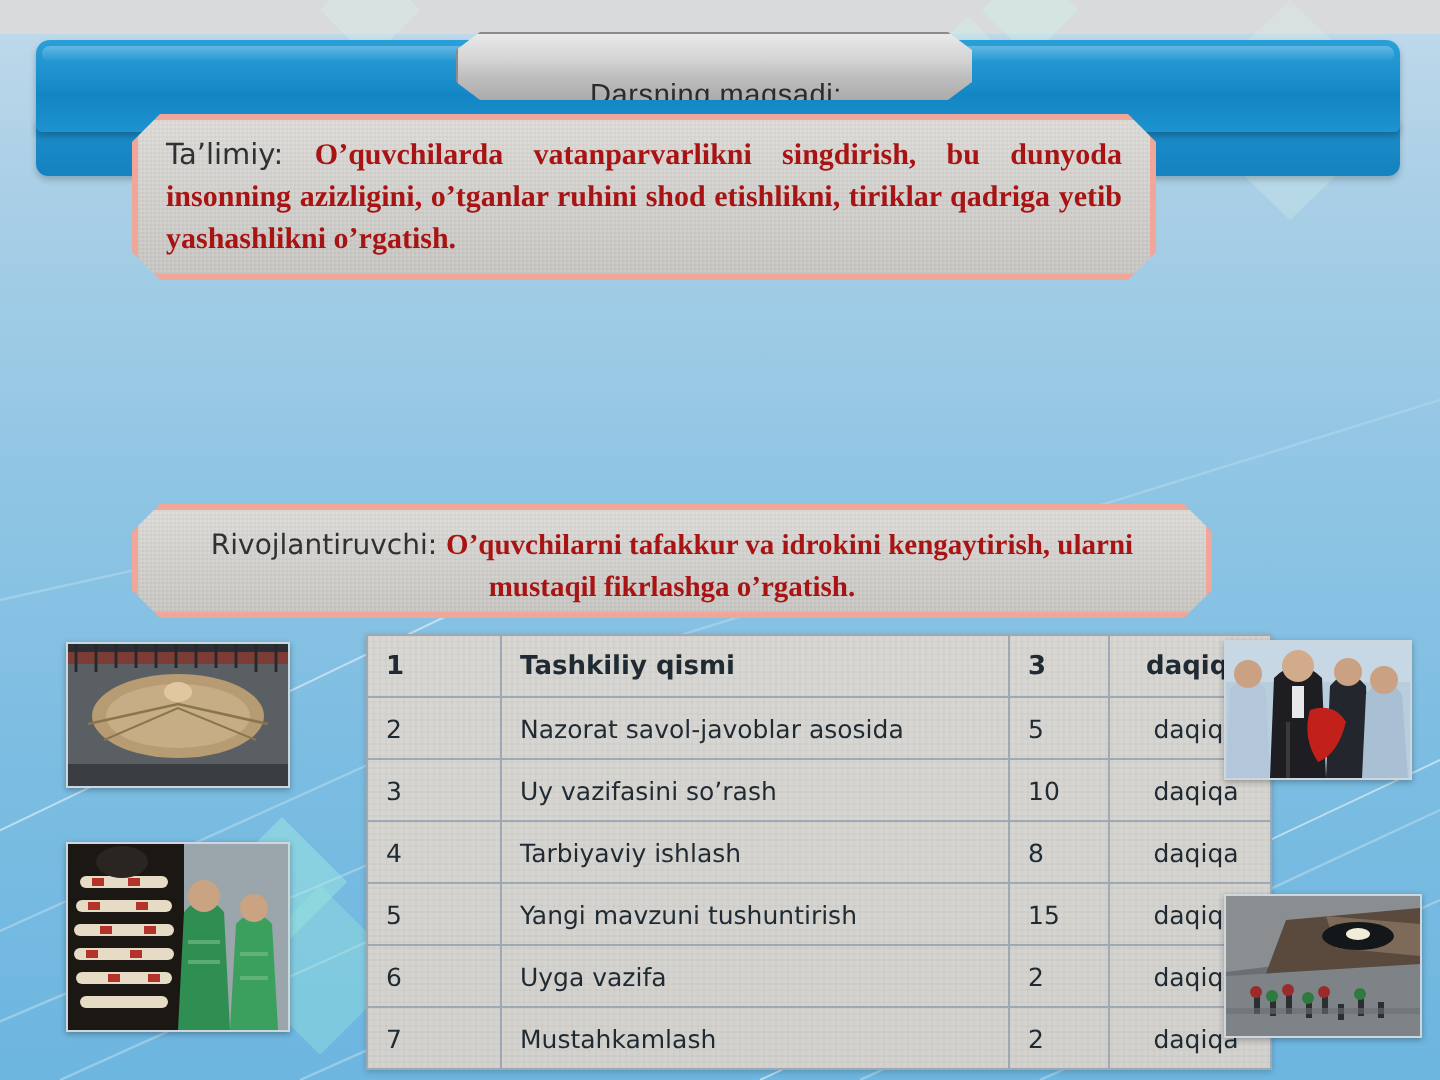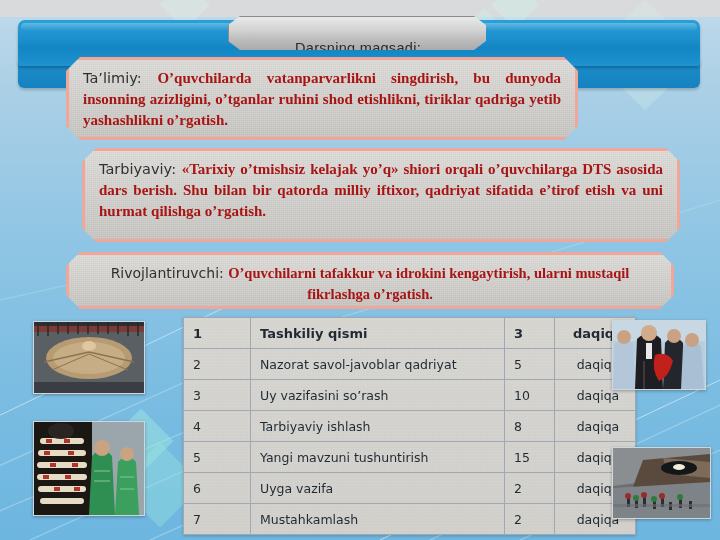--- a/index.html
+++ b/index.html
@@ -67,21 +67,21 @@
       linear-gradient(180deg,#dedcd9,#d3d1cd 55%,#c9c7c3);
     border:3px solid #f0a79a;
     box-shadow:0 2px 4px rgba(0,0,0,.25);
     -webkit-clip-path:polygon(14px 0,calc(100% - 14px) 0,100% 14px,100% calc(100% - 14px),calc(100% - 14px) 100%,14px 100%,0 calc(100% - 14px),0 14px);
     clip-path:polygon(14px 0,calc(100% - 14px) 0,100% 14px,100% calc(100% - 14px),calc(100% - 14px) 100%,14px 100%,0 calc(100% - 14px),0 14px);
     box-sizing:border-box;
     padding:8px 14px 6px 14px;
   }
   #obj1{left:66px;top:57px;width:512px;height:83px;}
   #obj2{left:82px;top:148px;width:598px;height:94px;}
-  #obj3{left:66px;top:252px;width:608px;height:57px;}
+  #obj3{left:66px;top:252px;width:540px;height:57px;}
 
   .obj p{
     margin:0;
     text-align:justify;
     text-justify:inter-word;
     line-height:1.30;
   }
   .obj .lbl{
     font-family:"DejaVu Sans", sans-serif;
     font-size:14.5px;color:#2f3133;font-weight:400;
@@ -183,45 +183,39 @@
     <span>Darsning  maqsadi:</span>
   </div>
 
   <div class="obj" id="obj1">
     <p>
       <span class="lbl">Ta’limiy:</span>
       <span class="txt">O’quvchilarda  vatanparvarlikni  singdirish, bu  dunyoda  insonning  azizligini, o’tganlar  ruhini shod  etishlikni, tiriklar  qadriga  yetib  yashashlikni  o’rgatish.</span>
     </p>
   </div>
 
-  <div class="obj" id="obj2">
-    <p>
-      <span class="lbl">Tarbiyaviy:</span>
-      <span class="txt">«Tarixiy  o’tmishsiz  kelajak  yo’q» shiori  orqali o’quvchilarga DTS  asosida  dars  berish.  Shu bilan  bir  qatorda  milliy iftixor, qadriyat sifatida e’tirof etish va uni hurmat qilishga o’rgatish.</span>
-    </p>
-  </div>
 
   <div class="obj" id="obj3">
     <p>
       <span class="lbl">Rivojlantiruvchi:</span>
       <span class="txt">O’quvchilarni  tafakkur  va  idrokini  kengaytirish, ularni  mustaqil  fikrlashga  o’rgatish.</span>
     </p>
   </div>
 
   <table id="tbl">
     <tbody>
       <tr>
         <td class="c-no">1</td>
         <td class="c-task">Tashkiliy  qismi</td>
         <td class="c-min">3</td>
         <td class="c-unit">daqiqa</td>
       </tr>
       <tr>
         <td class="c-no">2</td>
-        <td class="c-task">Nazorat  savol-javoblar  qadriyat</td>
+        <td class="c-task">Nazorat  savol-javoblar  asosida</td>
         <td class="c-min">5</td>
         <td class="c-unit">daqiqa</td>
       </tr>
       <tr>
         <td class="c-no">3</td>
         <td class="c-task">Uy  vazifasini  so’rash</td>
         <td class="c-min">10</td>
         <td class="c-unit">daqiqa</td>
       </tr>
       <tr>

